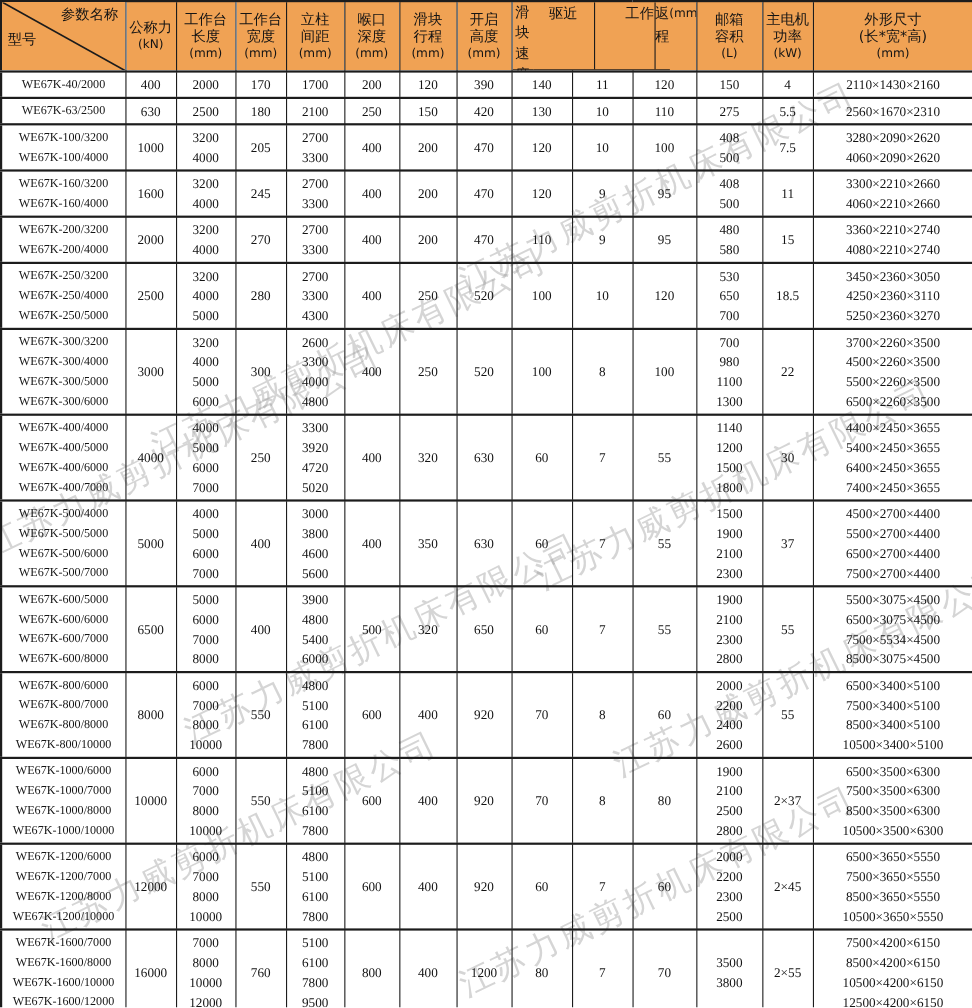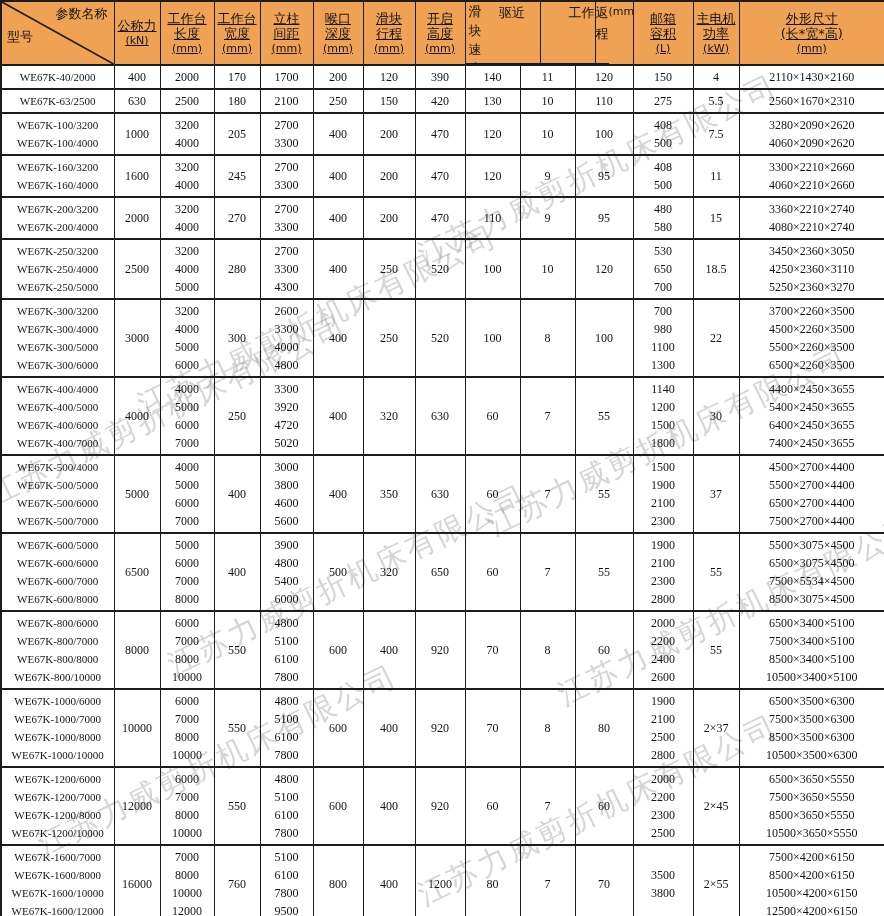--- a/index.html
+++ b/index.html
@@ -23,21 +23,21 @@
                width:884px; border:2px solid #1c1c1c; }
   .spec th, .spec td { border:1px solid #1c1c1c; padding:0; text-align:center;
                        vertical-align:middle; background:transparent; overflow:hidden; }
   .spec thead th { background:#f0a254; font-weight:normal; font-size:13px; line-height:15px;
                    height:62px; font-family:"DejaVu Sans",sans-serif; }
   .spec thead { border-bottom:2px solid #1c1c1c; }
   .spec tbody tr { border-top:2px solid #1c1c1c;font-family:Liberation Serif, serif; }
   .spec tbody td { font-size:12px; line-height:18px; padding:2px 0; }
   .spec td .line { height:18px; line-height:18px; white-space:nowrap; }
   .spec td .model { font-size:11px; }
-  .hl { display:block; line-height:15px;text-decoration:underline; }
+  .hl { display:block; line-height:15px; }
   .unit { font-size:11px; }
 
   
   th.corner { position:relative; }
   th.corner svg { position:absolute; inset:0; width:100%; height:100%; }
   .corner-top { position:absolute; top:4px; right:6px; font-size:13px; }
   .corner-bottom { position:absolute; bottom:20px; left:5px; font-size:13px; }
 
   
   th.speed { padding:0; }

